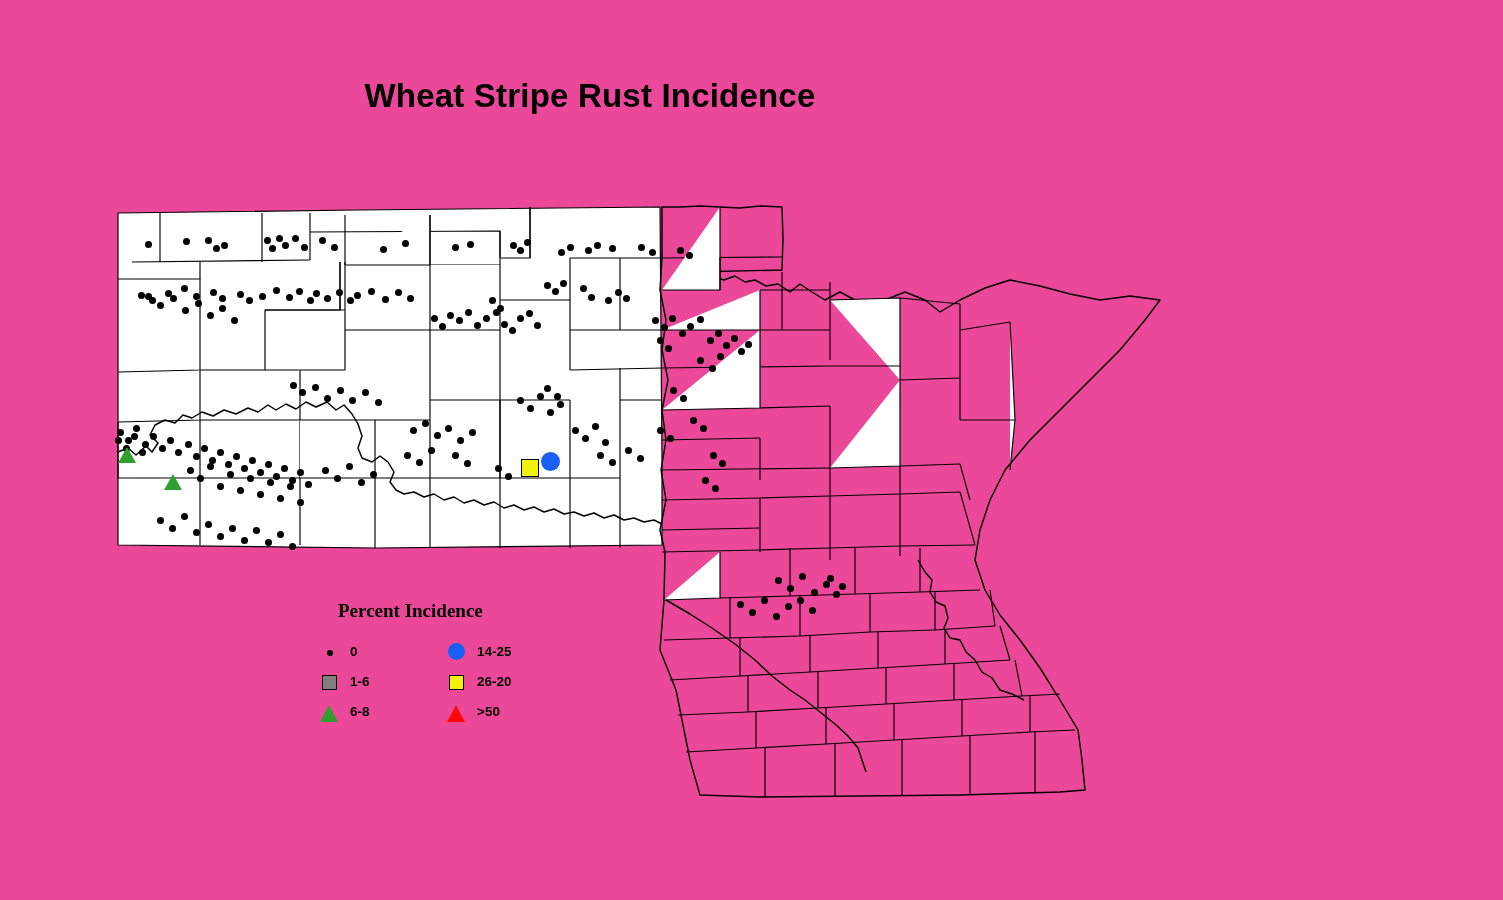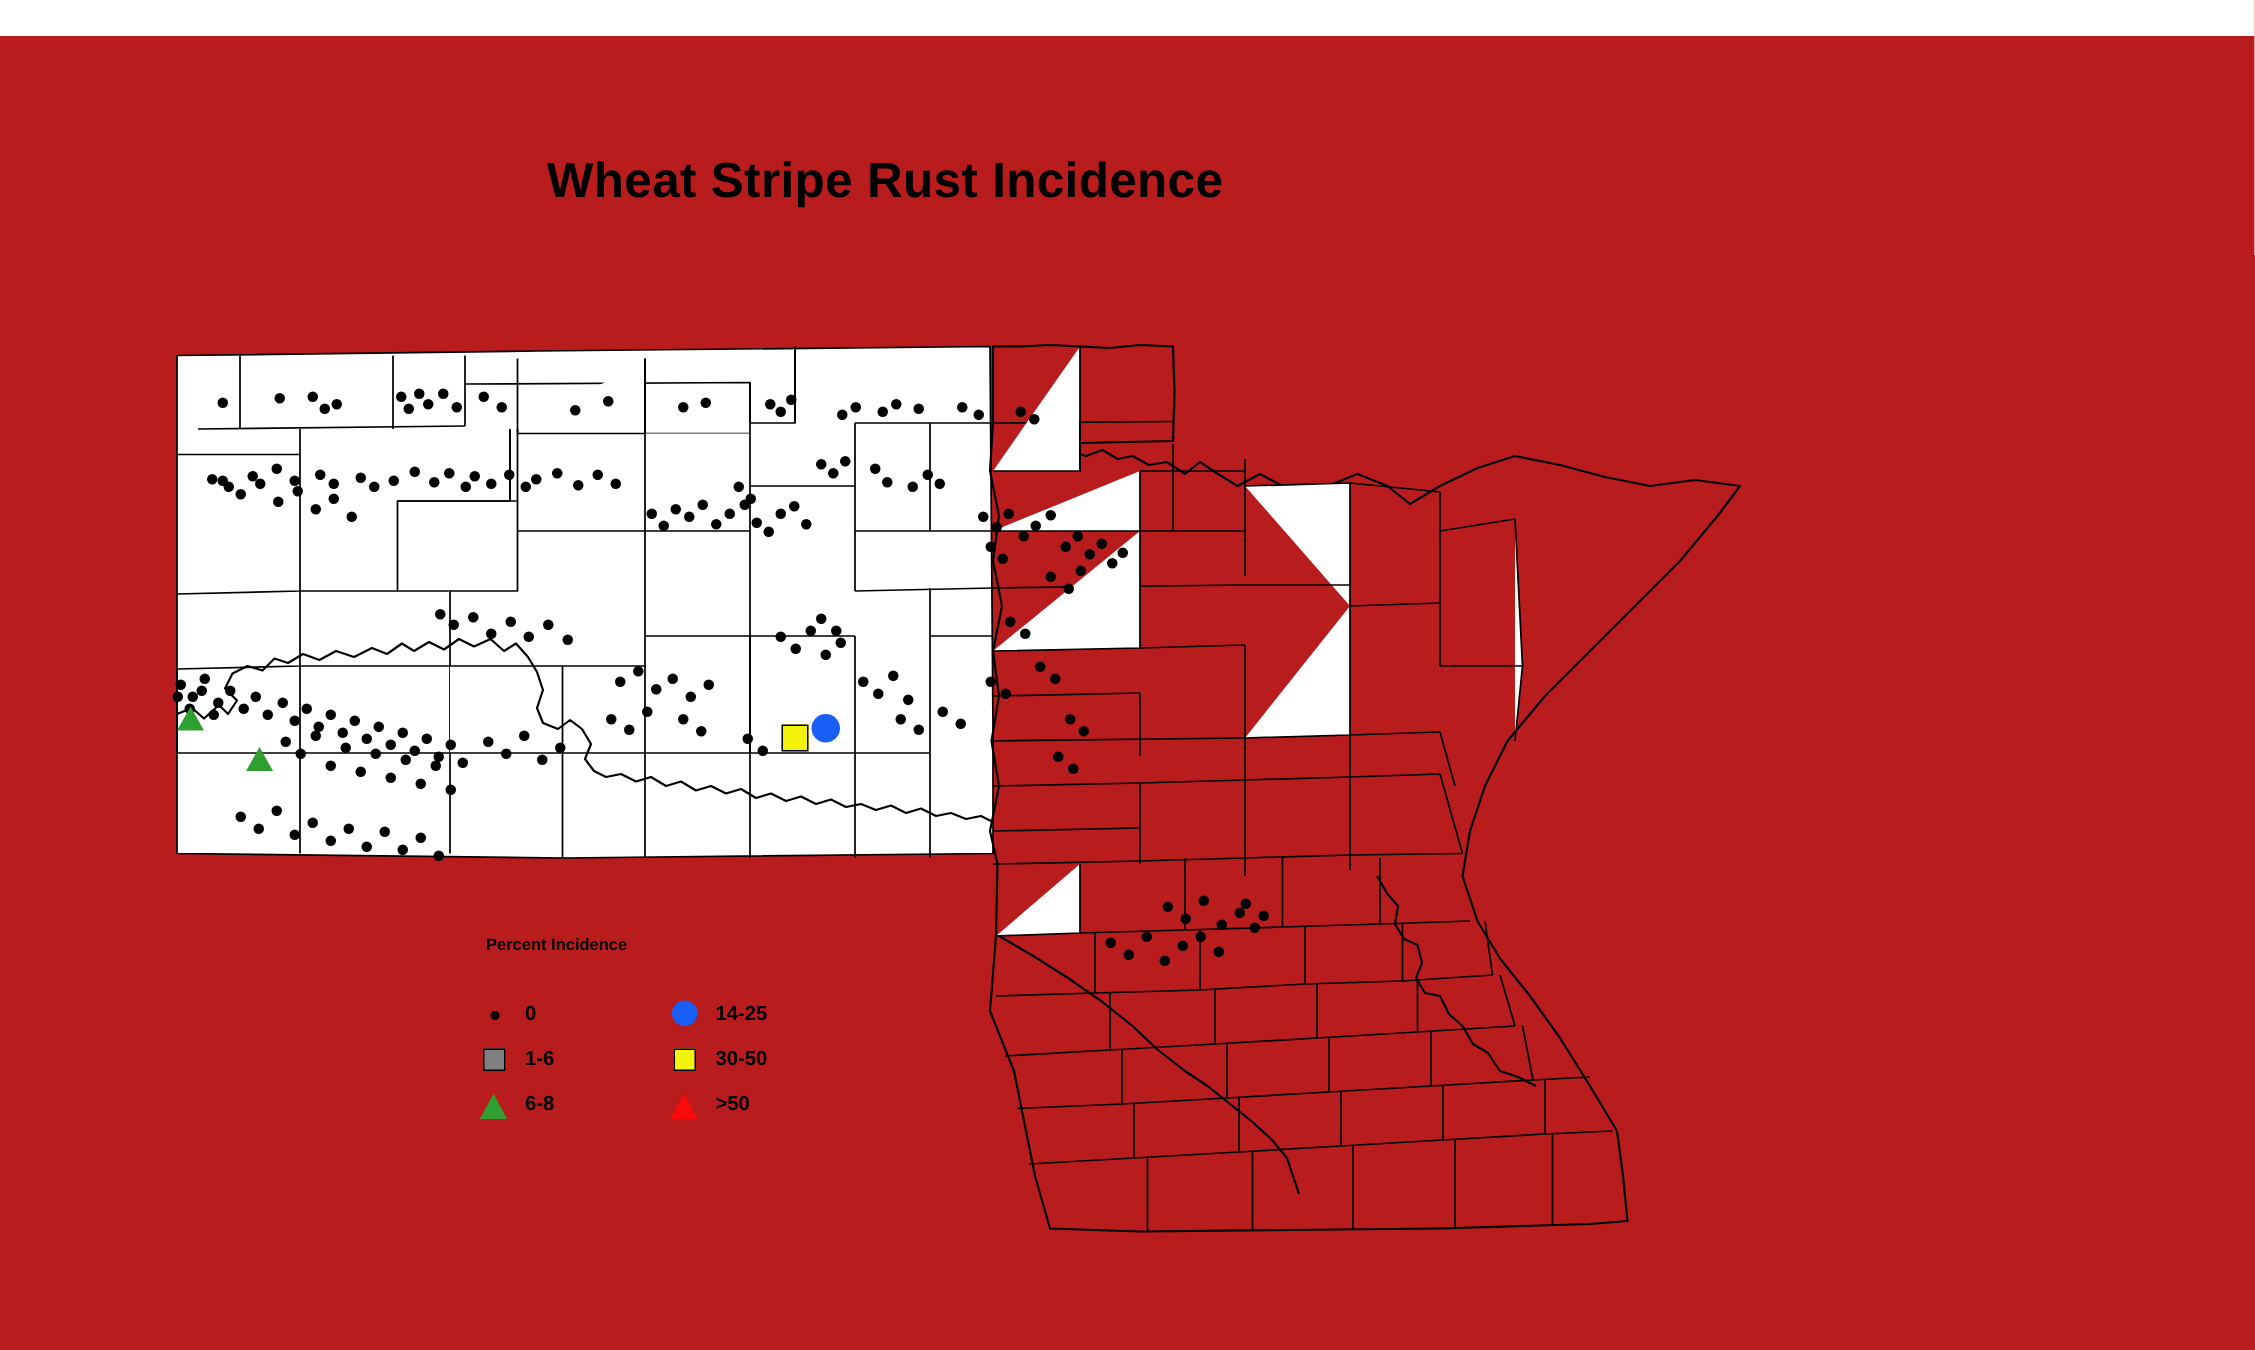--- a/index.html
+++ b/index.html
@@ -11,22 +11,21 @@
     width: 1503px;
     height: 900px;
     position: relative;
     overflow: hidden;
     font-family: "Liberation Sans", sans-serif;
     color: #000000;
   }
   #page-root {
     position: absolute;
     inset: 0;
-    background: #b91c1c;
-    margin-top: 24px;
+    background: #ec4899;
   }
   
   .title {
     position: absolute;
     left: 0;
     top: 78px;
     width: 1180px;
     text-align: center;
     font-size: 33px;
     font-weight: bold;
@@ -63,25 +62,26 @@
   
   #legend {
     position: absolute;
     left: 318px;
     top: 600px;
     width: 230px;
     height: 135px;
   }
   #legend-title {
     position: absolute;
-    left: 6px;
+    left: 20px;
     top: 0px;
-    font-size: 11px;
+    font-size: 19px;
     font-weight: bold;
     white-space: nowrap;
+    font-family: Liberation Serif, serif;
   }
   .legend-col { position: absolute; top: 40px; }
   .legend-col.left  { left: 0px; }
   .legend-col.right { left: 127px; }
   .legend-row {
     position: relative;
     height: 30px;
   }
   .legend-sym {
     position: absolute;
@@ -611,21 +611,21 @@
       <div class="legend-row">
         <span class="legend-sym">
             <span class="sym-circle"></span>
           </span>
         <span class="legend-lbl">14-25</span>
       </div>
       <div class="legend-row">
         <span class="legend-sym">
             <span class="sym-square sym-sq-yellow"></span>
           </span>
-        <span class="legend-lbl">30-50</span>
+        <span class="legend-lbl">26-20</span>
       </div>
       <div class="legend-row">
         <span class="legend-sym">
             <span class="sym-tri sym-tri-red"></span>
           </span>
         <span class="legend-lbl">&gt;50</span>
       </div>
     </div>
   </div>
 

